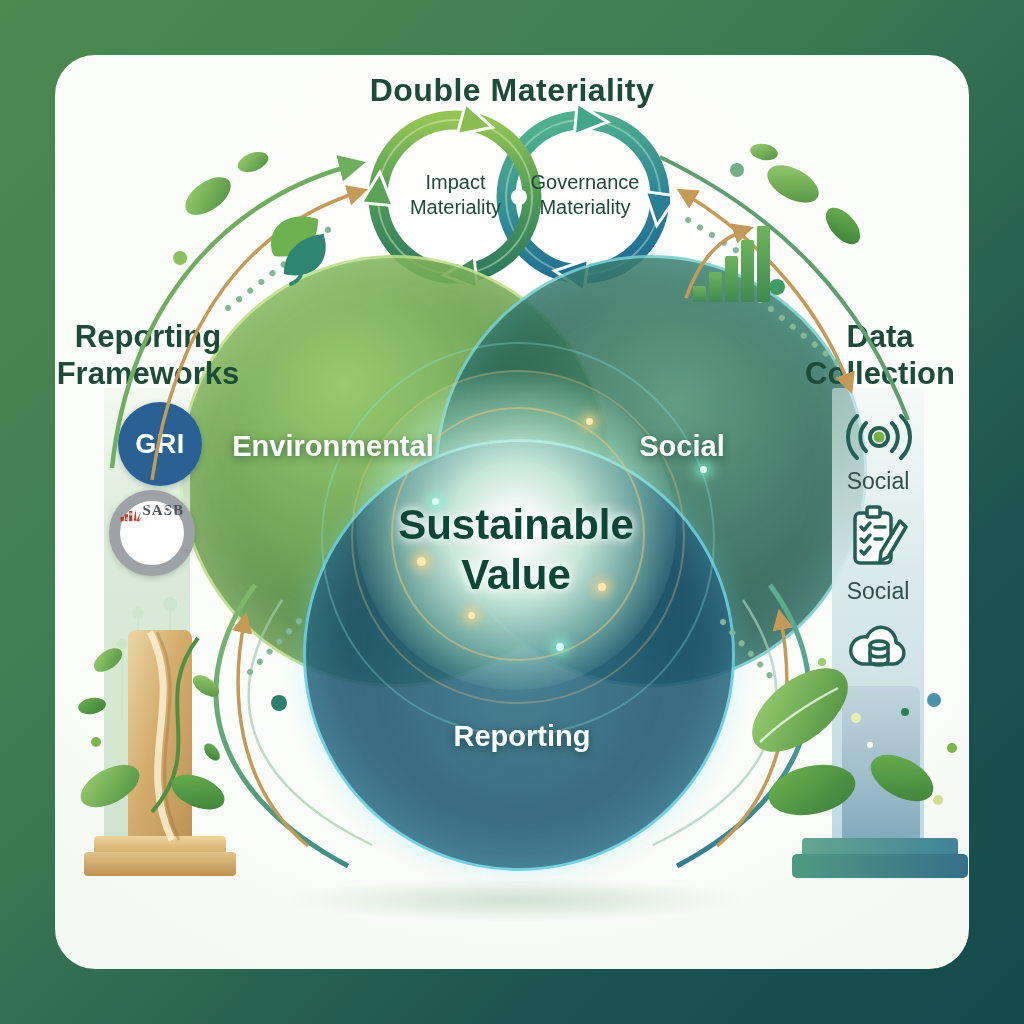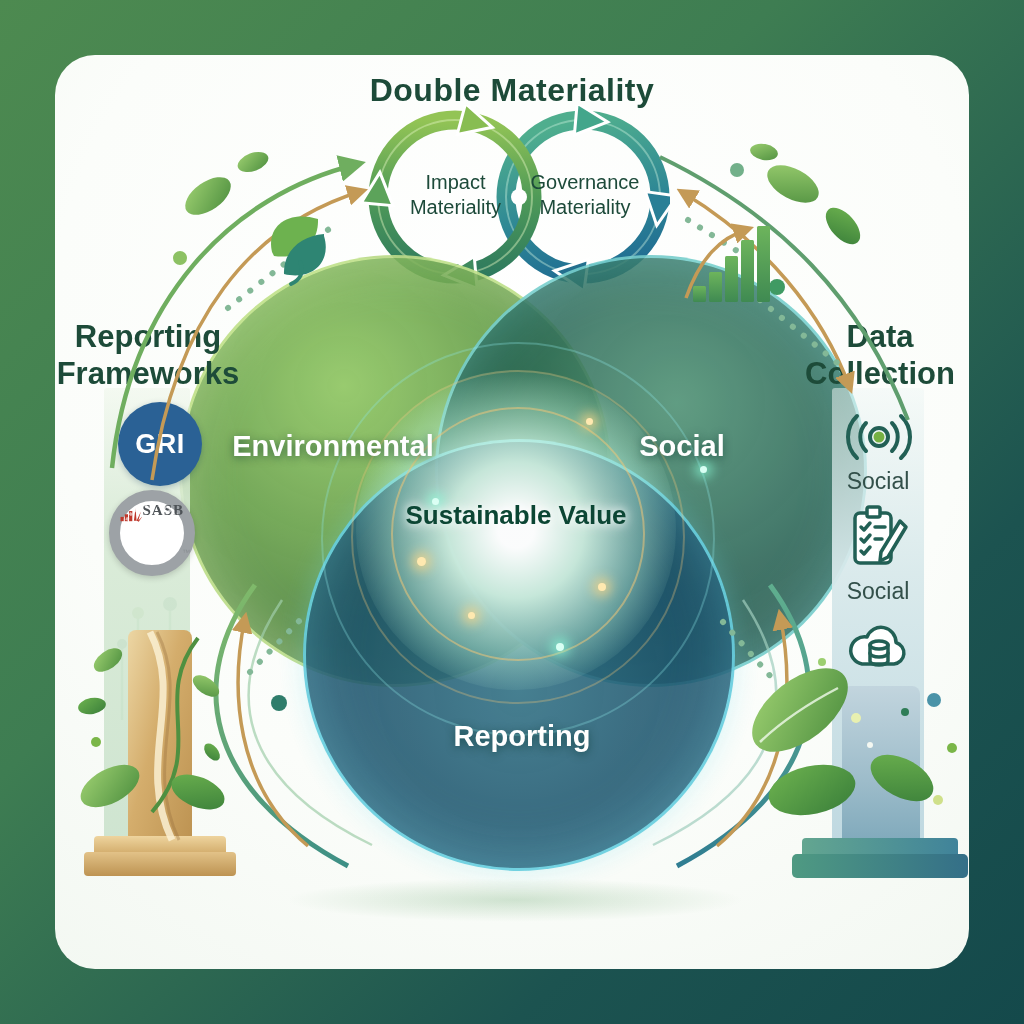--- a/index.html
+++ b/index.html
@@ -54,21 +54,21 @@
   .cyan-ring{left:321px;top:342px;width:390px;height:390px;border-radius:50%;border:2px solid rgba(141,231,231,.3);}
   .sparkle{border-radius:50%;}
   .sparkle.gold{background:#ffe9b0;box-shadow:0 0 12px 5px rgba(255,214,130,.75);}
   .sparkle.cyan{background:#d9fff4;box-shadow:0 0 12px 5px rgba(140,255,220,.7);}
   .venn-label{
     text-align:center;color:#fff;font-weight:bold;font-size:29px;
     text-shadow:0 2px 8px rgba(0,50,40,.55);
   }
   .center-label{
     left:396px;top:500px;width:240px;text-align:center;
-    font-size:26px;line-height:1.2;font-weight:bold;color:#0c4634;
+    font-size:42px;line-height:1.2;font-weight:bold;color:#0c4634;
     text-shadow:0 0 16px #ffffff,0 0 8px rgba(255,255,255,.9);
   }
 
   
   .col-title{
     text-align:center;font-size:31px;line-height:1.2;font-weight:bold;color:#1d4b39;
   }
   .strip-left{
     left:104px;top:388px;width:86px;height:468px;border-radius:3px;
     background:linear-gradient(180deg,rgba(234,244,229,.45) 0%,rgba(217,235,215,.95) 30%,rgba(204,227,206,.95) 100%);

